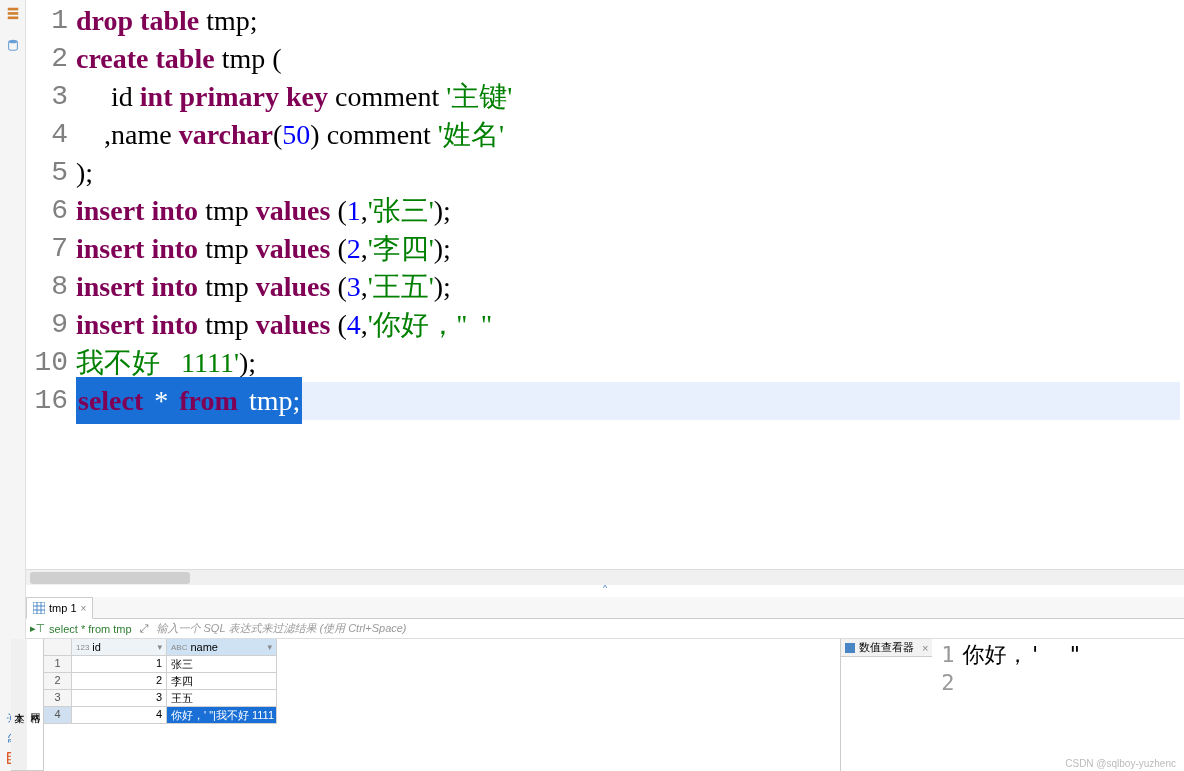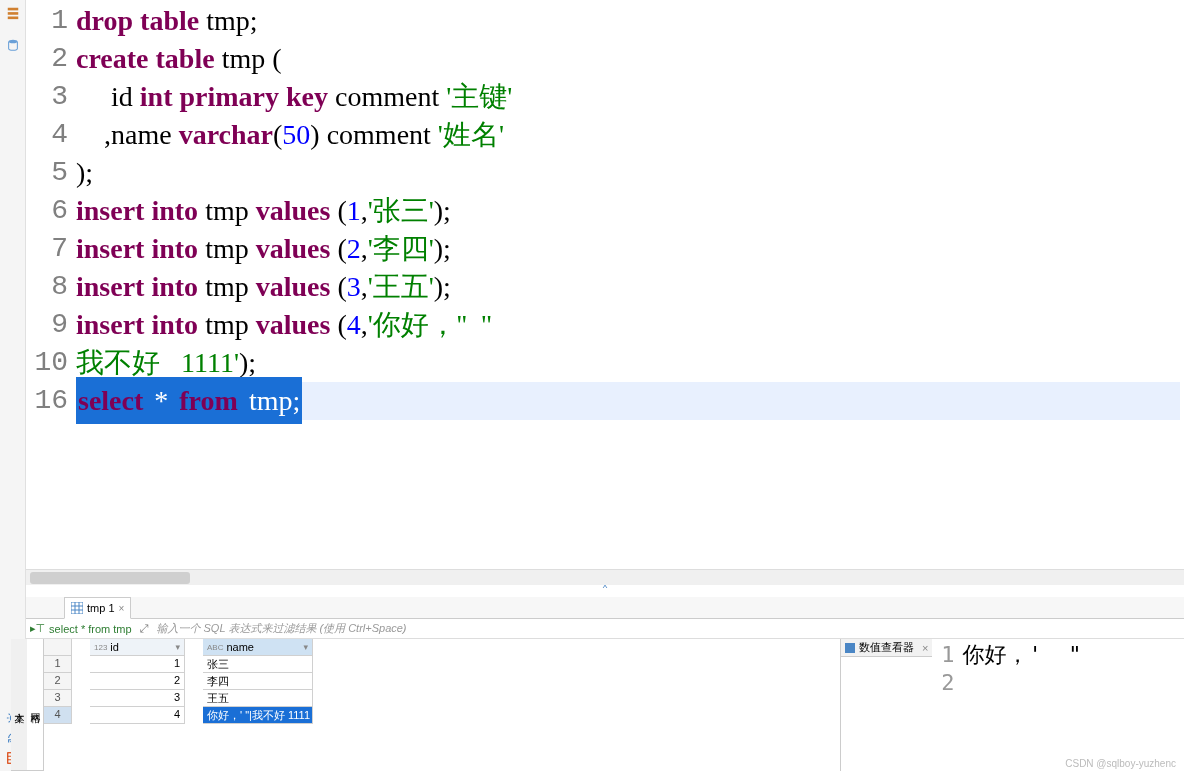--- a/index.html
+++ b/index.html
@@ -20,32 +20,32 @@
 .kw { color:#7f0055; font-weight:bold; }
 .type { color:#7f0055; font-weight:bold; }
 .ident { color:#000; }
 .punct { color:#000; }
 .num { color:#0000ff; }
 .str { color:#008000; }
 .hscroll { height:16px; background:#f0f0f0; border-top:1px solid #ddd; position:relative; }
 .hscroll .thumb { position:absolute; left:4px; top:2px; height:12px; width:160px; background:#cfcfcf; border-radius:3px; }
 .drag-caret { text-align:center; font-size:10px; color:#4a86c5; height:12px; line-height:10px; }
 .tabbar { display:flex; align-items:center; height:22px; border-bottom:1px solid #ccc; background:#f7f7f7; font-family:"Segoe UI",Tahoma,sans-serif; font-size:11px; }
-.tab { display:flex; align-items:center; gap:4px; padding:2px 6px; background:#fff; border:1px solid #ccc; border-bottom:1px solid #fff; margin-bottom:-1px; height:22px;margin-left:38px; }
+.tab { display:flex; align-items:center; gap:4px; padding:2px 6px; background:#fff; border:1px solid #ccc; border-bottom:1px solid #fff; margin-bottom:-1px; height:22px; }
 .tab .tico { width:12px; height:12px; display:flex; align-items:center; }
 .close-x { color:#888; font-size:10px; cursor:pointer; }
 .filterbar { display:flex; align-items:center; height:20px; font-family:"Segoe UI",Tahoma,sans-serif; font-size:11px; border-bottom:1px solid #ddd; }
 .filterbar .runlbl { color:#2e7d32; padding:0 4px; }
 .filterbar .expand-ico { color:#777; padding:0 4px; }
 .filterbar .hint { color:#999; font-style:italic; padding:0 4px; }
 .result-area { display:flex; height:132px; }
 .side-tabs { width:18px; background:#f0f0f0; border-right:1px solid #ccc; font-family:"Segoe UI",sans-serif; font-size:10px; writing-mode:vertical-rl; text-align:center; display:flex; flex-direction:column; }
 .side-tab { padding:6px 1px; border-bottom:1px solid #ccc; background:#fff; }
 .grid { flex:1; font-family:"Segoe UI",Tahoma,sans-serif; font-size:11px; background:#fff; }
-.grow { display:flex; height:17px;gap:18px; }
+.grow { display:flex; height:17px; }
 .gcell { border-right:1px solid #d0d0d0; border-bottom:1px solid #d0d0d0; padding:1px 4px; overflow:hidden; white-space:nowrap; }
 .rowhdr { width:28px; text-align:center; background:#f5f5f5; color:#555; }
 .c-id { width:95px; text-align:right; }
 .c-name { width:110px; text-align:left; }
 .colhdr { background:#eef3f8; display:flex; align-items:center; gap:3px; }
 .colhdr .pre { font-size:8px; color:#888; }
 .colhdr .sort { margin-left:auto; color:#888; font-size:9px; }
 .rselected .rowhdr { background:#d0e0f0; }
 .cell-sel { background:#1a6fd6; color:#fff; }
 .spacer { flex:1; }

